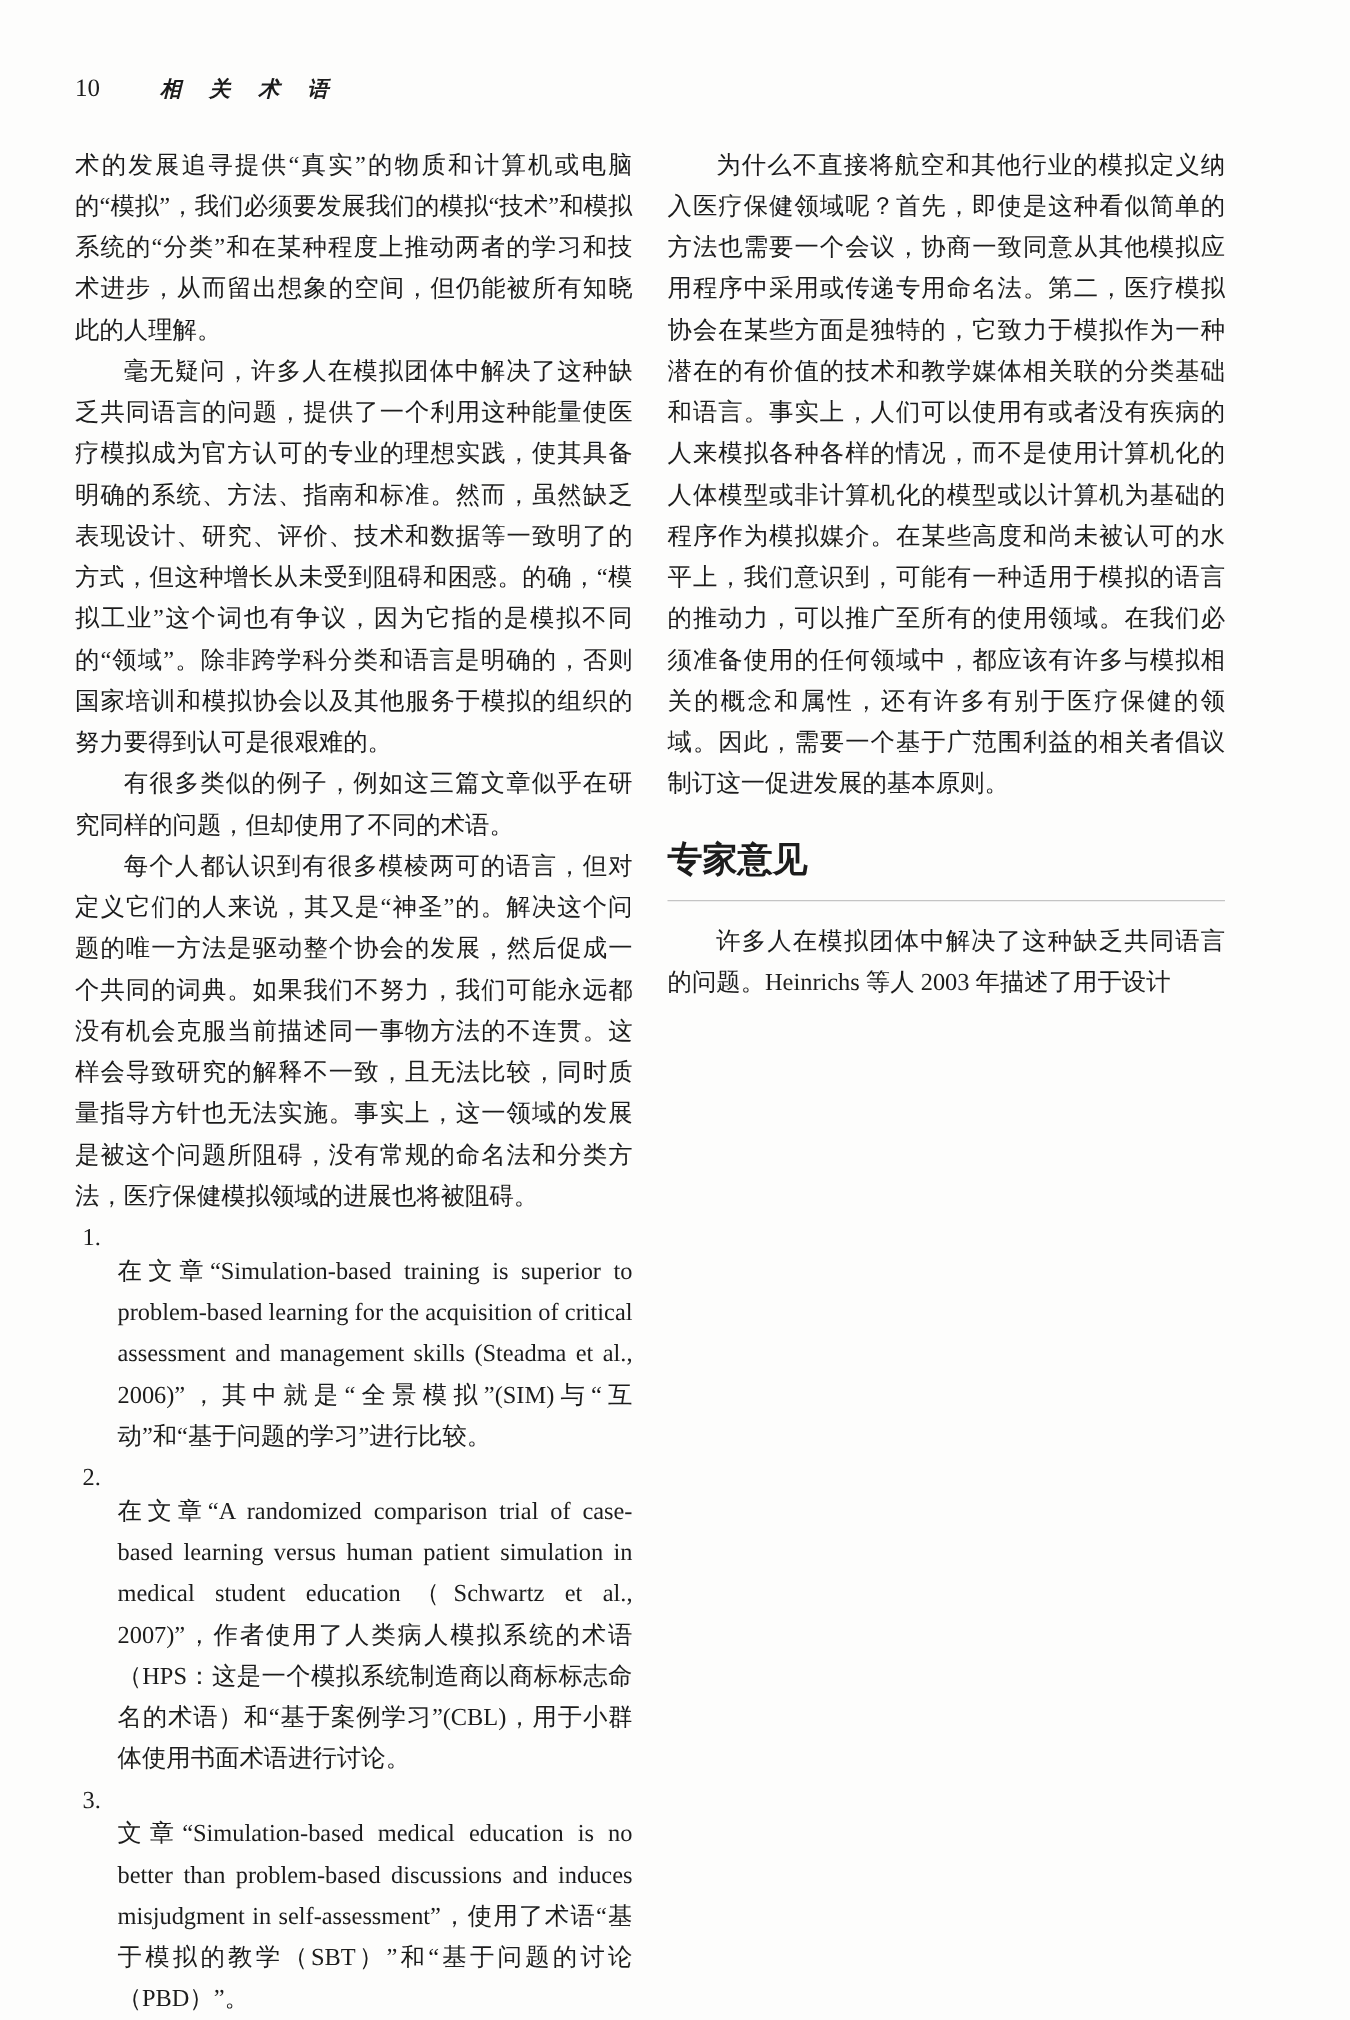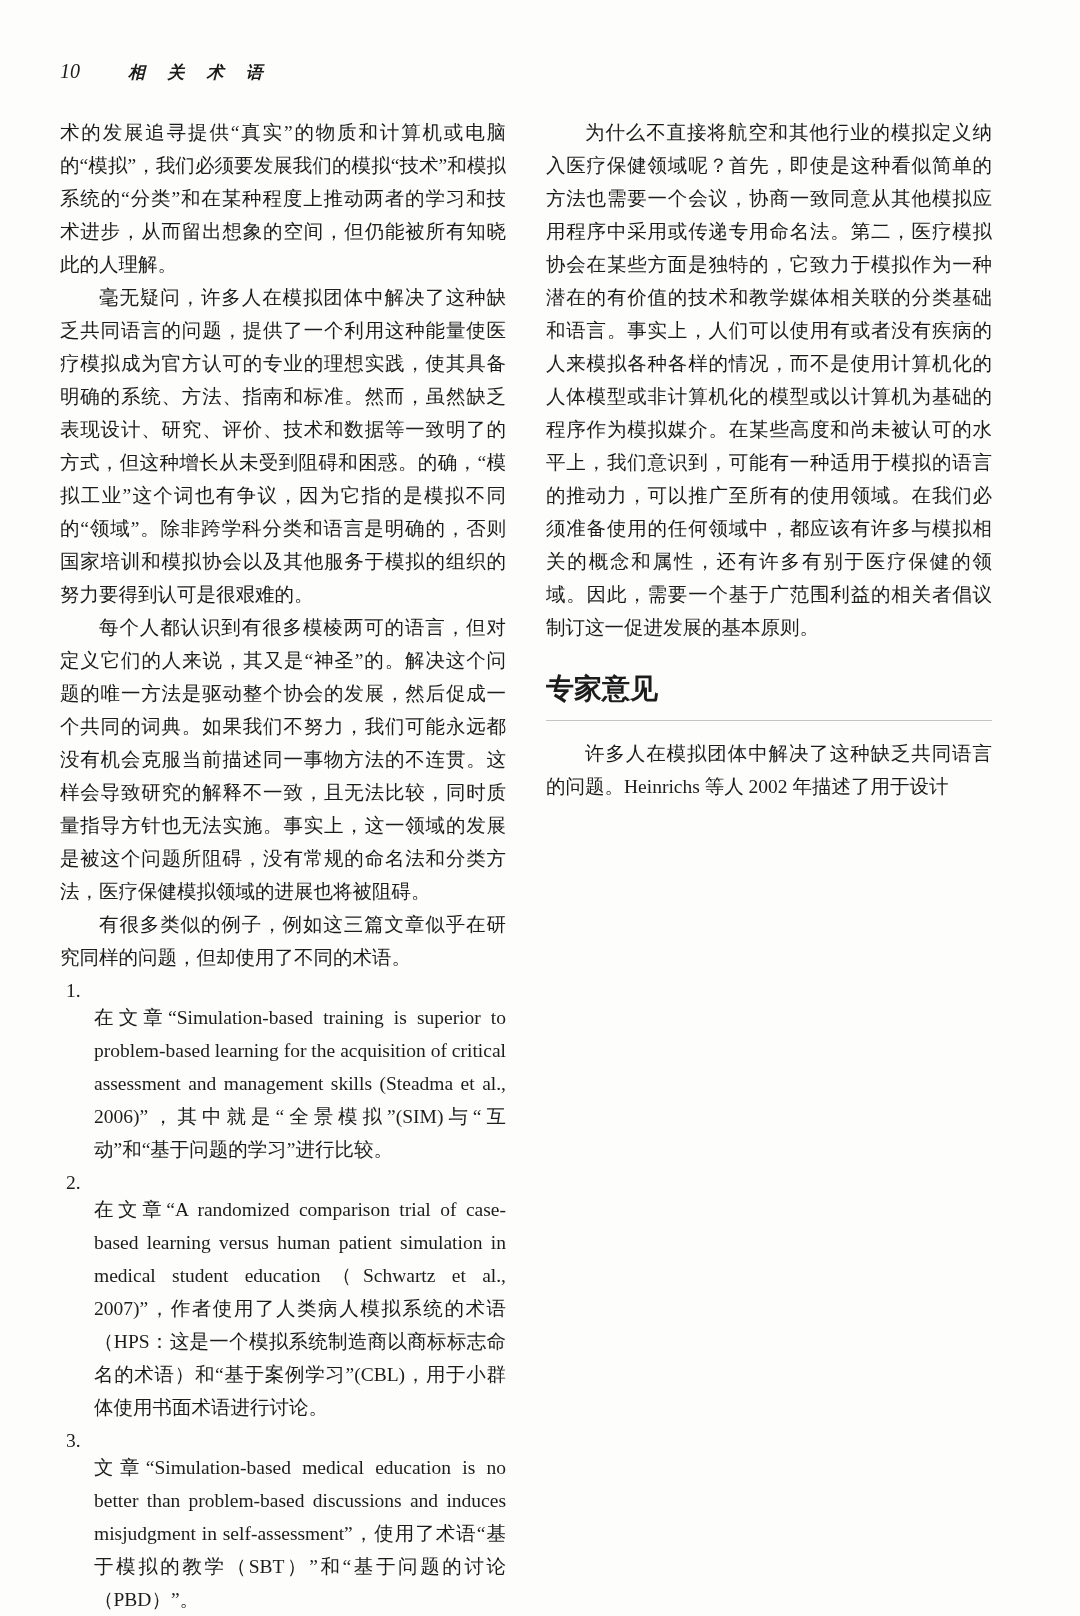--- a/index.html
+++ b/index.html
@@ -21,34 +21,33 @@
     position: absolute;
     top: 60px;
     left: 60px;
     right: 100px;
     display: flex;
     align-items: baseline;
   }
   .page-number {
     font-size: 20px;
     margin-right: 48px;
-    font-style: italic;
   }
   .header-title {
     font-size: 17px;
     font-weight: bold;
     letter-spacing: 9px;
     font-style: italic;
   }
   .columns {
     position: absolute;
     top: 116px;
     left: 60px;
     display: flex;
-    gap: 40px;
+    gap: 28px;
   }
   .column {
     width: 446px;
     font-size: 19.5px;
     line-height: 33px;
     text-align: justify;
     text-justify: inter-ideograph;
   }
   .para {
     margin: 0;
@@ -94,22 +93,22 @@
   <div class="page-header">
     <span class="page-number">10</span>
     <span class="header-title">相 关 术 语</span>
   </div>
 
   <div class="columns">
 
     <div class="column">
       <p class="para no-indent">术的发展追寻提供“真实”的物质和计算机或电脑的“模拟”，我们必须要发展我们的模拟“技术”和模拟系统的“分类”和在某种程度上推动两者的学习和技术进步，从而留出想象的空间，但仍能被所有知晓此的人理解。</p>
       <p class="para">毫无疑问，许多人在模拟团体中解决了这种缺乏共同语言的问题，提供了一个利用这种能量使医疗模拟成为官方认可的专业的理想实践，使其具备明确的系统、方法、指南和标准。然而，虽然缺乏表现设计、研究、评价、技术和数据等一致明了的方式，但这种增长从未受到阻碍和困惑。的确，“模拟工业”这个词也有争议，因为它指的是模拟不同的“领域”。除非跨学科分类和语言是明确的，否则国家培训和模拟协会以及其他服务于模拟的组织的努力要得到认可是很艰难的。</p>
+      <p class="para">有很多类似的例子，例如这三篇文章似乎在研究同样的问题，但却使用了不同的术语。</p>
       <p class="para">每个人都认识到有很多模棱两可的语言，但对定义它们的人来说，其又是“神圣”的。解决这个问题的唯一方法是驱动整个协会的发展，然后促成一个共同的词典。如果我们不努力，我们可能永远都没有机会克服当前描述同一事物方法的不连贯。这样会导致研究的解释不一致，且无法比较，同时质量指导方针也无法实施。事实上，这一领域的发展是被这个问题所阻碍，没有常规的命名法和分类方法，医疗保健模拟领域的进展也将被阻碍。</p>
-      <p class="para">有很多类似的例子，例如这三篇文章似乎在研究同样的问题，但却使用了不同的术语。</p>
 
       <div class="list">
         <div class="list-item">
           <span class="num">1.</span>
           <span class="li-text">在文章“Simulation-based training is superior to problem-based learning for the acquisition of critical assessment and management skills (Steadma et al., 2006)”，其中就是“全景模拟”(SIM)与“互动”和“基于问题的学习”进行比较。</span>
         </div>
         <div class="list-item">
           <span class="num">2.</span>
           <span class="li-text">在文章“A randomized comparison trial of case-based learning versus human patient simulation in medical student education（Schwartz et al., 2007)”，作者使用了人类病人模拟系统的术语（HPS：这是一个模拟系统制造商以商标标志命名的术语）和“基于案例学习”(CBL)，用于小群体使用书面术语进行讨论。</span>
         </div>
@@ -119,18 +118,18 @@
         </div>
       </div>
     </div>
 
     <div class="column">
       <p class="para">为什么不直接将航空和其他行业的模拟定义纳入医疗保健领域呢？首先，即使是这种看似简单的方法也需要一个会议，协商一致同意从其他模拟应用程序中采用或传递专用命名法。第二，医疗模拟协会在某些方面是独特的，它致力于模拟作为一种潜在的有价值的技术和教学媒体相关联的分类基础和语言。事实上，人们可以使用有或者没有疾病的人来模拟各种各样的情况，而不是使用计算机化的人体模型或非计算机化的模型或以计算机为基础的程序作为模拟媒介。在某些高度和尚未被认可的水平上，我们意识到，可能有一种适用于模拟的语言的推动力，可以推广至所有的使用领域。在我们必须准备使用的任何领域中，都应该有许多与模拟相关的概念和属性，还有许多有别于医疗保健的领域。因此，需要一个基于广范围利益的相关者倡议制订这一促进发展的基本原则。</p>
 
       <h2 class="section-heading">专家意见</h2>
       <hr class="heading-rule">
 
-      <p class="para">许多人在模拟团体中解决了这种缺乏共同语言的问题。Heinrichs 等人 2002 年描述了用于设计</p>
+      <p class="para">许多人在模拟团体中解决了这种缺乏共同语言的问题。Heinrichs 等人 2003 年描述了用于设计</p>
     </div>
 
   </div>
 
 </div>
 
 </body></html>

